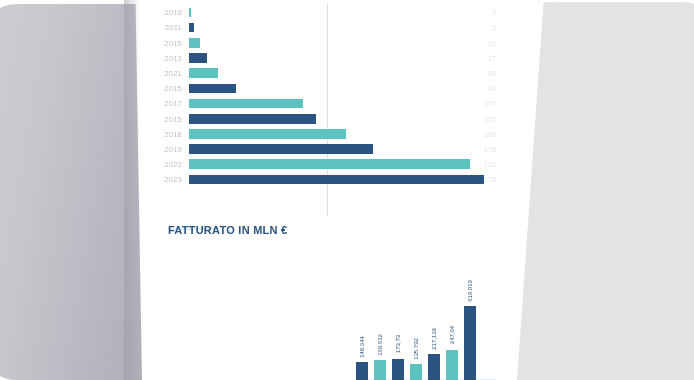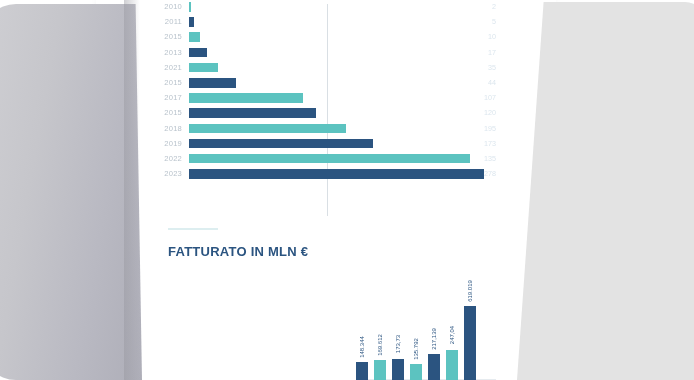--- a/index.html
+++ b/index.html
@@ -36,43 +36,43 @@
     -webkit-clip-path:polygon(0 0,96% 0,100% 100%,0 100%);
     clip-path:polygon(0 0,96% 0,100% 100%,0 100%);
   }
   .left-page-edge{
     position:absolute;left:124px;top:0;width:16px;height:380px;
     background:linear-gradient(90deg,rgba(150,150,158,.45),rgba(255,255,255,0));
   }
 
   
   .hbar-chart{position:absolute;left:146px;top:2px;width:350px;height:216px;}
-  .hrow{display:flex;align-items:flex-start;height:15.2px;}
+  .hrow{display:flex;align-items:flex-end;height:15.2px;}
   .hyear{
     width:36px;text-align:right;padding-right:7px;flex:none;
     font-size:7.6px;color:#b9c3cc;letter-spacing:.2px;
   }
   .haxis{position:absolute;left:181px;top:2px;width:1px;height:212px;background:#d9dfe4;}
   .hbar{height:9.6px;border-radius:0;}
   .hbar.teal{background:#5cc3c0;}
   .hbar.navy{background:#2b5480;}
   .hval{
     position:absolute;right:0;width:40px;text-align:right;
     font-size:7.2px;color:#dce6ee;
   }
   .hrow-wrap{position:relative;}
 
   
   .divider{
     position:absolute;left:168px;top:228px;width:50px;height:2px;
     background:#ddeef0;
   }
   .caption{
-    position:absolute;left:168px;top:244px;
-    font-size:13px;font-weight:bold;color:#2b5480;letter-spacing:.25px;
+    position:absolute;left:168px;top:224px;
+    font-size:11px;font-weight:bold;color:#2b5480;letter-spacing:.25px;
   }
 
   
   .col-chart{position:absolute;left:356px;top:262px;width:140px;height:118px;}
   .col-wrap{position:absolute;bottom:0;left:0;width:140px;height:118px;
             display:flex;align-items:flex-end;gap:6px;}
   .col-item{position:relative;width:12px;display:flex;flex-direction:column;
             align-items:center;justify-content:flex-end;height:100%;}
   .col-label{
     font-size:6px;color:#2b5480;white-space:nowrap;

